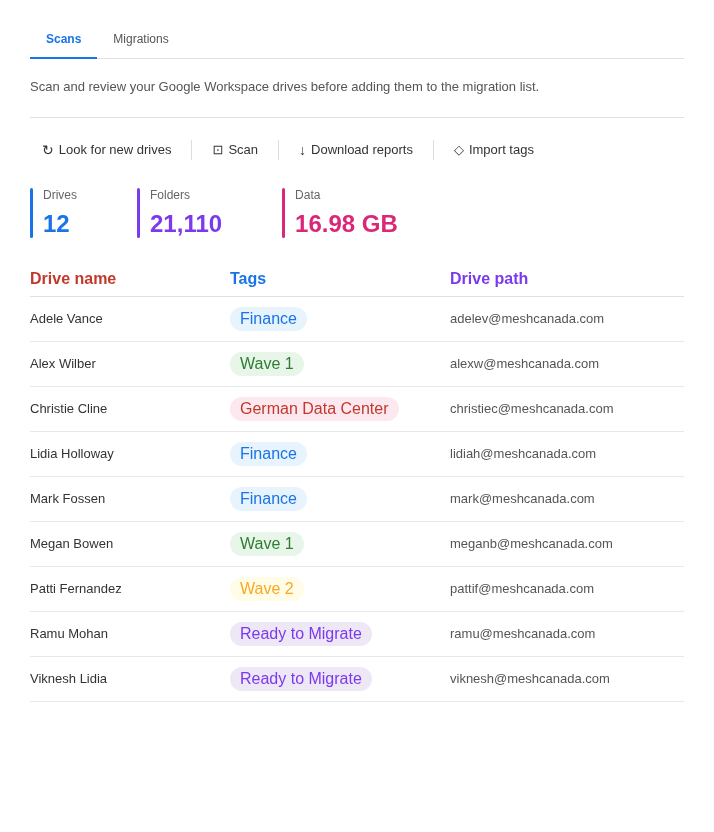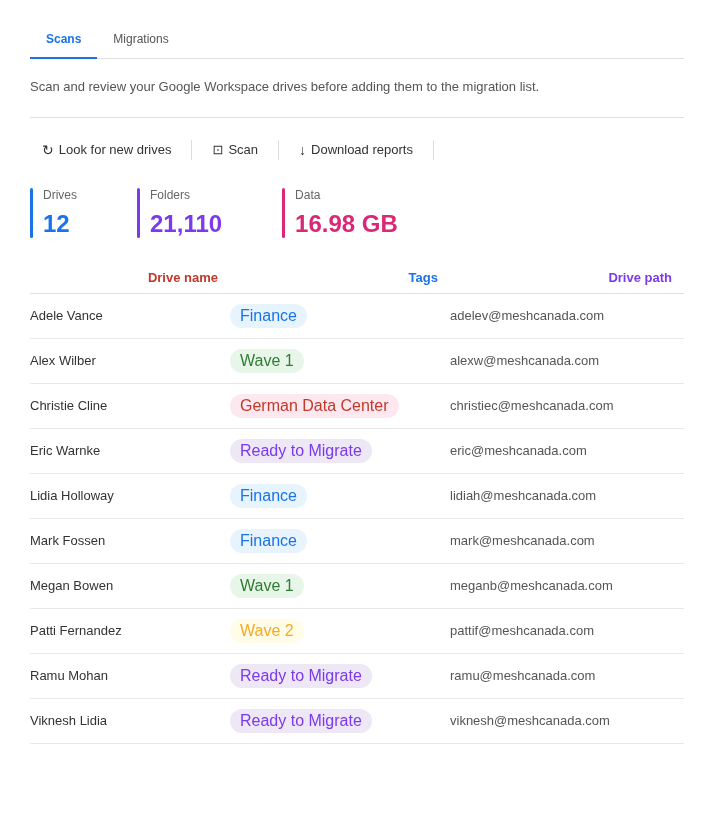--- a/index.html
+++ b/index.html
@@ -123,23 +123,23 @@
     .stat-value.purple { color: #7c3aed; }
     .stat-value.green { color: #16a34a; }
     .stat-value.pink { color: #db2777; }
 
     
     .data-table {
       width: 100%;
       border-collapse: collapse;
     }
     .data-table th {
-      text-align: right;
+      text-align: left;
       padding: 8px 12px 8px 0;
-      font-size: 13px;
+      font-size: 16px;
       font-weight: 600;
       color: #c0392b;
       border-bottom: 1px solid #e0e0e0;
     }
     .data-table th.blue-header { color: #1a73e8; }
     .data-table th.purple-header { color: #7c3aed; }
     .data-table td {
       padding: 10px 12px 10px 0;
       border-bottom: 1px solid #e8e8e8;
       font-size: 13px;
@@ -219,20 +219,24 @@
     <button class="toolbar-btn">
       <span class="icon-scan"></span>
       <span>Scan</span>
     </button>
     <div class="toolbar-sep"></div>
     <button class="toolbar-btn">
       <span class="icon-download"></span>
       <span>Download reports</span>
     </button>
     <div class="toolbar-sep"></div>
+    <button class="toolbar-btn">
+      <span class="icon-tag"></span>
+      <span>Import tags</span>
+    </button>
   </div>
 
   <div class="stats">
     <div class="stat-item">
       <div class="stat-bar blue"></div>
       <div class="stat-content">
         <span class="stat-label">Drives</span>
         <span class="stat-value blue">12</span>
       </div>
     </div>
@@ -276,25 +280,20 @@
           <td class="col-name">Alex Wilber</td>
           <td class="col-tags"><span class="tag-badge tag-wave1">Wave 1</span></td>
           <td class="col-path drive-path">alexw@meshcanada.com</td>
         </tr>
         <tr>
           <td class="col-name">Christie Cline</td>
           <td class="col-tags"><span class="tag-badge tag-german">German Data Center</span></td>
           <td class="col-path drive-path">christiec@meshcanada.com</td>
         </tr>
         <tr>
-          <td class="col-name">Eric Warnke</td>
-          <td class="col-tags"><span class="tag-badge tag-ready">Ready to Migrate</span></td>
-          <td class="col-path drive-path">eric@meshcanada.com</td>
-        </tr>
-        <tr>
           <td class="col-name">Lidia Holloway</td>
           <td class="col-tags"><span class="tag-badge tag-finance">Finance</span></td>
           <td class="col-path drive-path">lidiah@meshcanada.com</td>
         </tr>
         <tr>
           <td class="col-name">Mark Fossen</td>
           <td class="col-tags"><span class="tag-badge tag-finance">Finance</span></td>
           <td class="col-path drive-path">mark@meshcanada.com</td>
         </tr>
         <tr>

